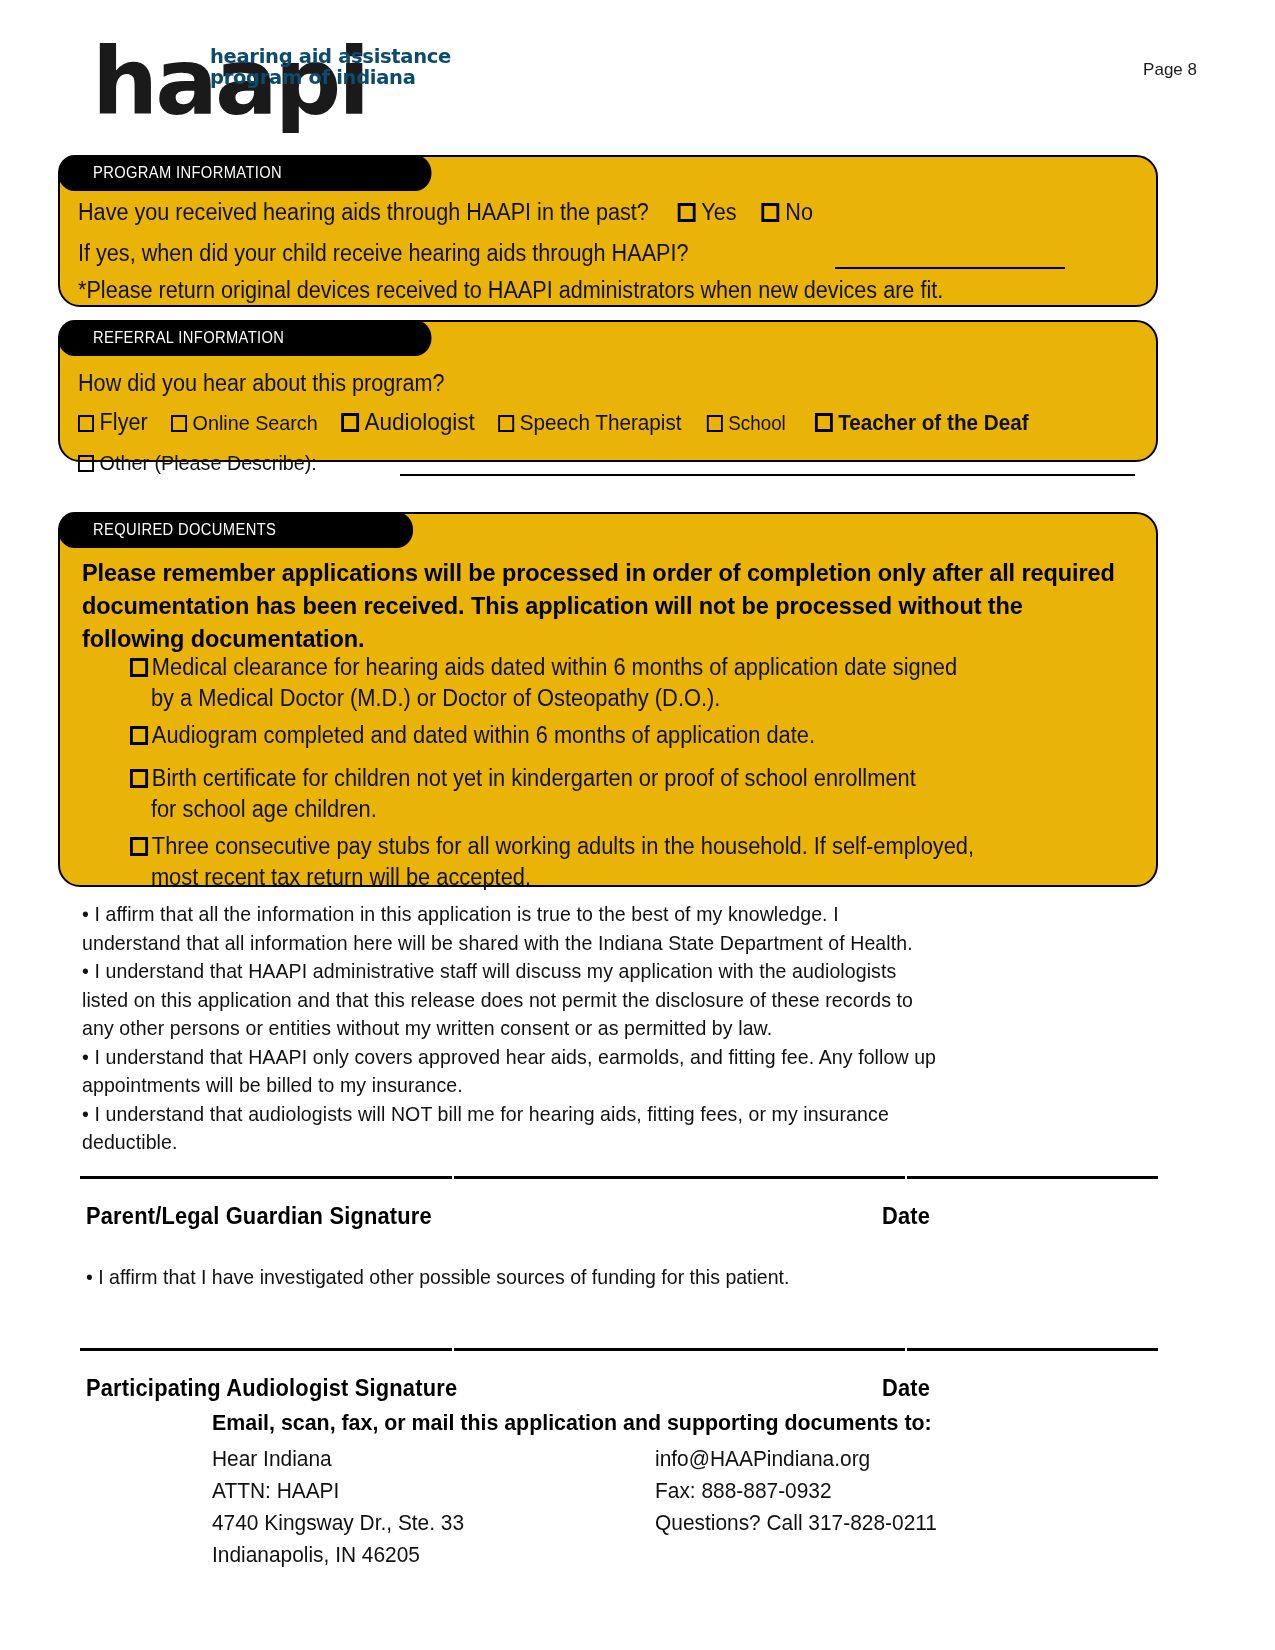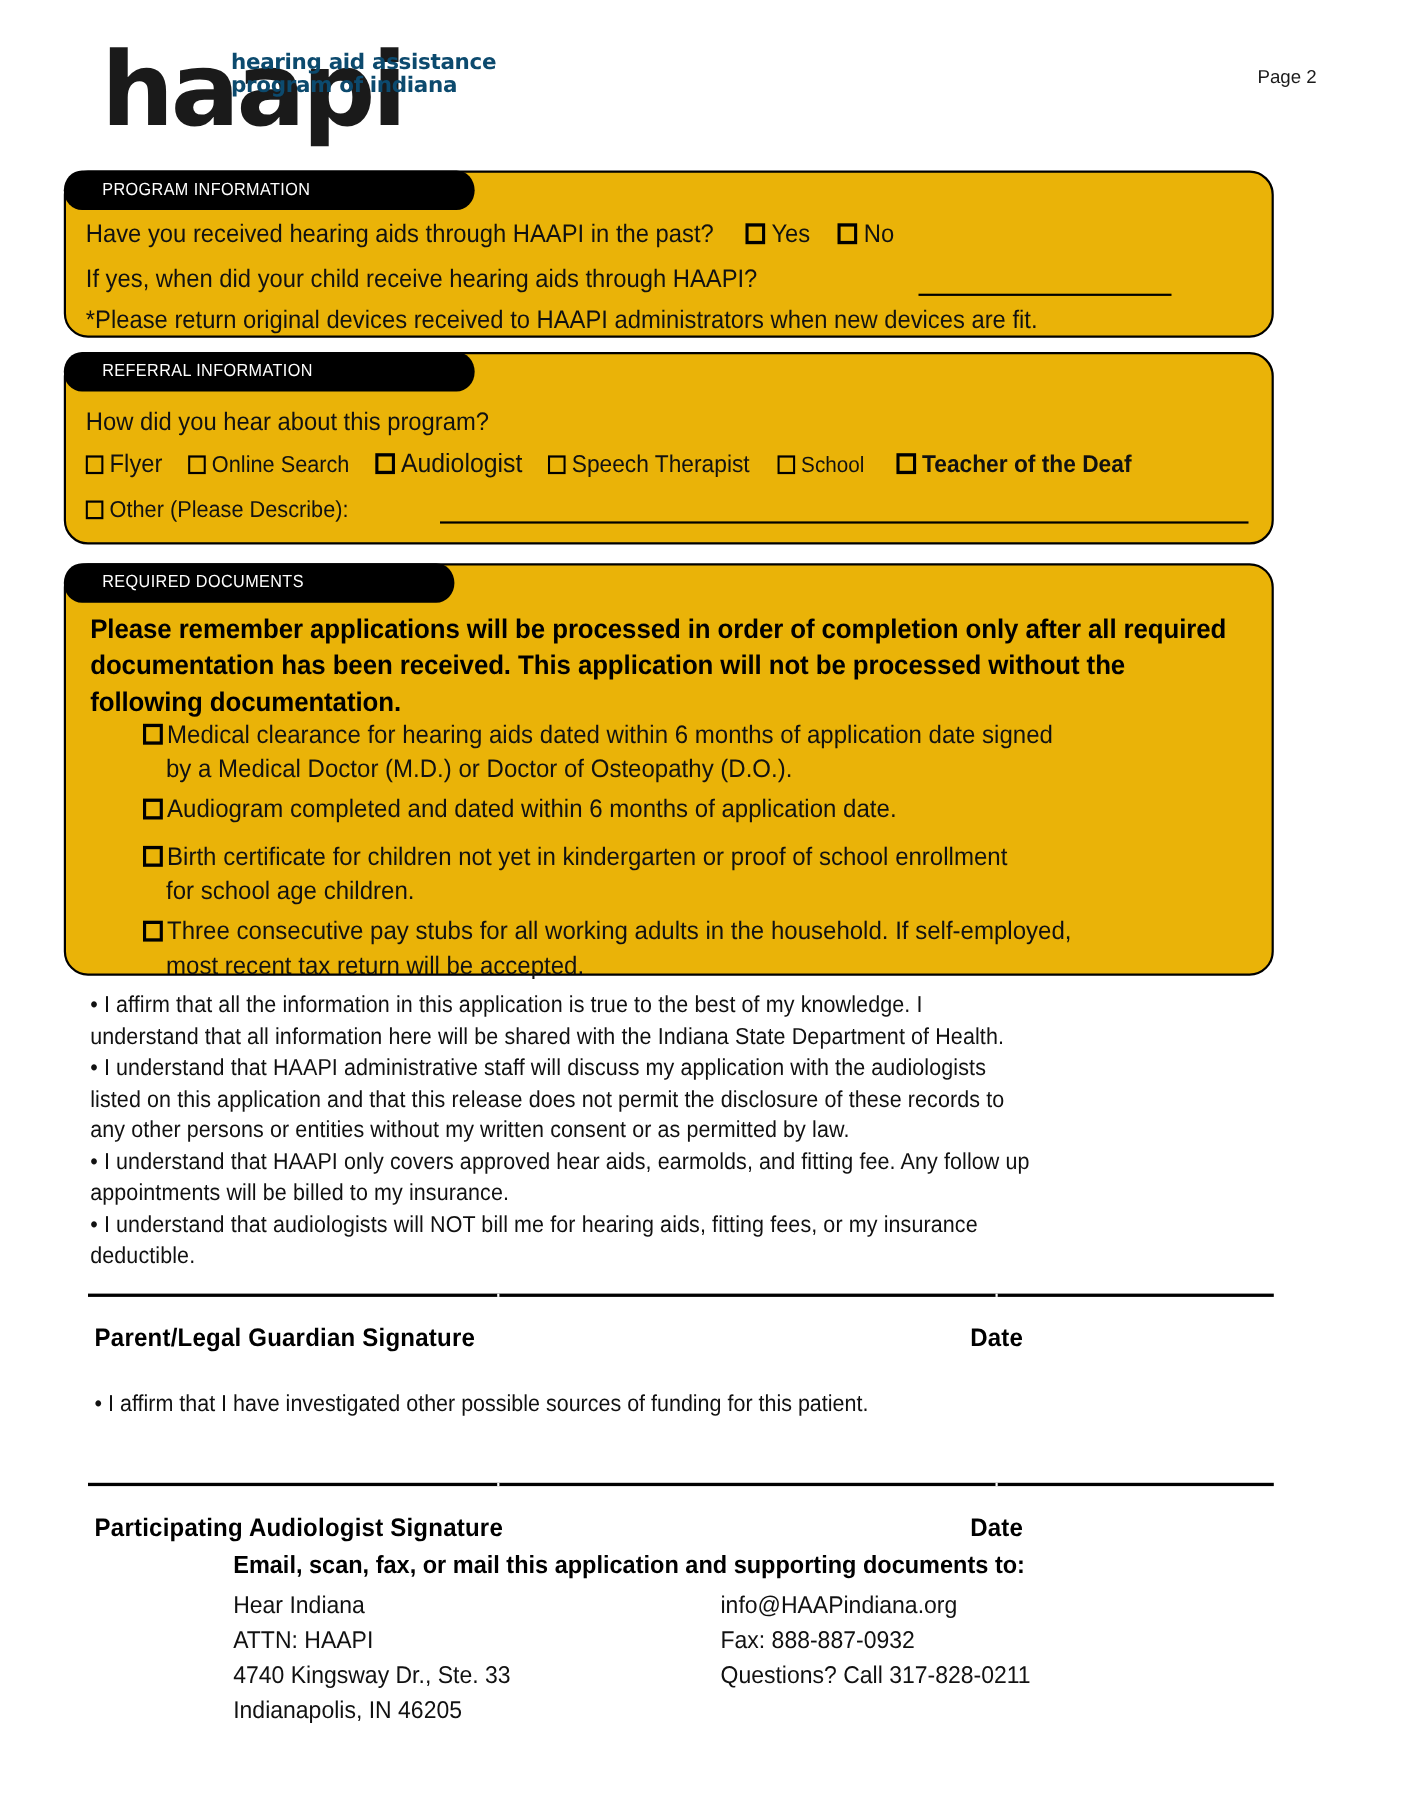--- a/index.html
+++ b/index.html
@@ -179,21 +179,21 @@
 <body>
 
 <div class="page">
 
   <div class="header">
     <div class="logo">
       <span class="logo-word">haapi</span>
     </div>
     <div class="logo-tag">hearing aid assistance
 program of indiana</div>
-    <div class="page-num">Page 2</div>
+    <div class="page-num">Page 8</div>
   </div>
 
   <div class="box" style="left:58px;top:155px;width:1100px;height:152px;">
     <div class="box-tab" style="width:340px;">
       <span>PROGRAM INFORMATION</span>
     </div>
 
     <div class="line-txt" style="position:absolute;left:18px;top:42px;">
       <span>Have you received hearing aids through HAAPI in the past?</span>
       <span style="display:inline-block;width:18px;"></span>
@@ -201,21 +201,21 @@
       <span style="display:inline-block;width:14px;"></span>
       <span class="cb big"></span><span>No</span>
     </div>
 
     <div class="line-txt" style="position:absolute;left:18px;top:83px;">If yes, when did your child receive hearing aids through HAAPI?</div>
     <div class="ul-line" style="left:775px;top:110px;width:230px;"></div>
 
     <div class="line-txt" style="position:absolute;left:18px;top:120px;">*Please return original devices received to HAAPI administrators when new devices are fit.</div>
   </div>
 
-  <div class="box" style="left:58px;top:320px;width:1100px;height:175px;">
+  <div class="box" style="left:58px;top:320px;width:1100px;height:142px;">
     <div class="box-tab" style="width:340px;">
       <span>REFERRAL INFORMATION</span>
     </div>
 
     <div class="line-txt" style="position:absolute;left:18px;top:48px;">How did you hear about this program?</div>
 
     <div style="position:absolute;left:18px;top:86px;white-space:nowrap;">
       <span class="line-txt" style="display:inline-block;transform:scaleX(0.94);">
         <span class="cb"></span><span>Flyer</span>
         <span style="display:inline-block;width:12px;"></span>

